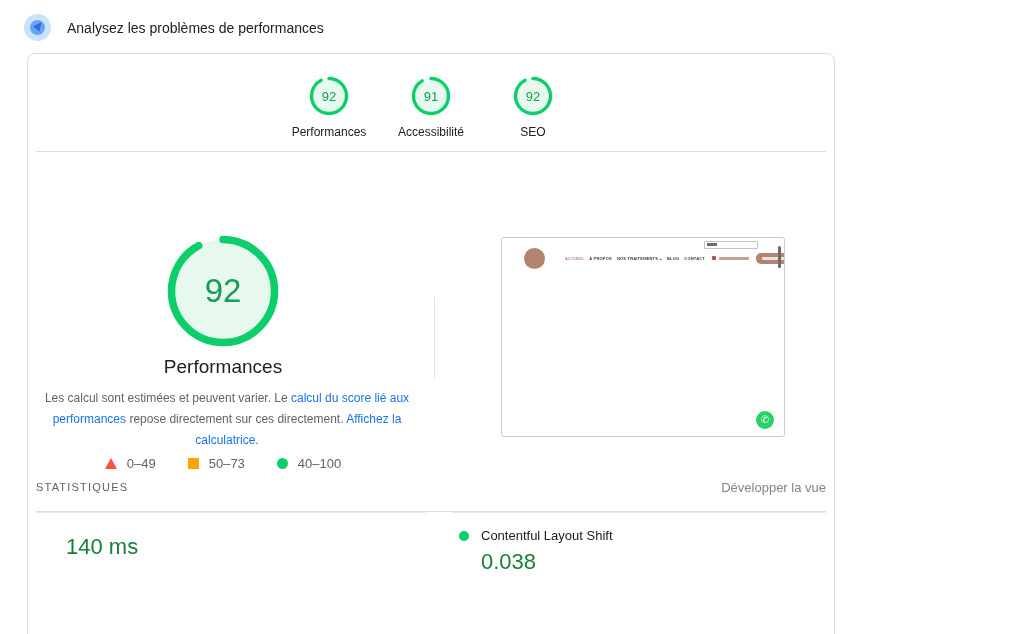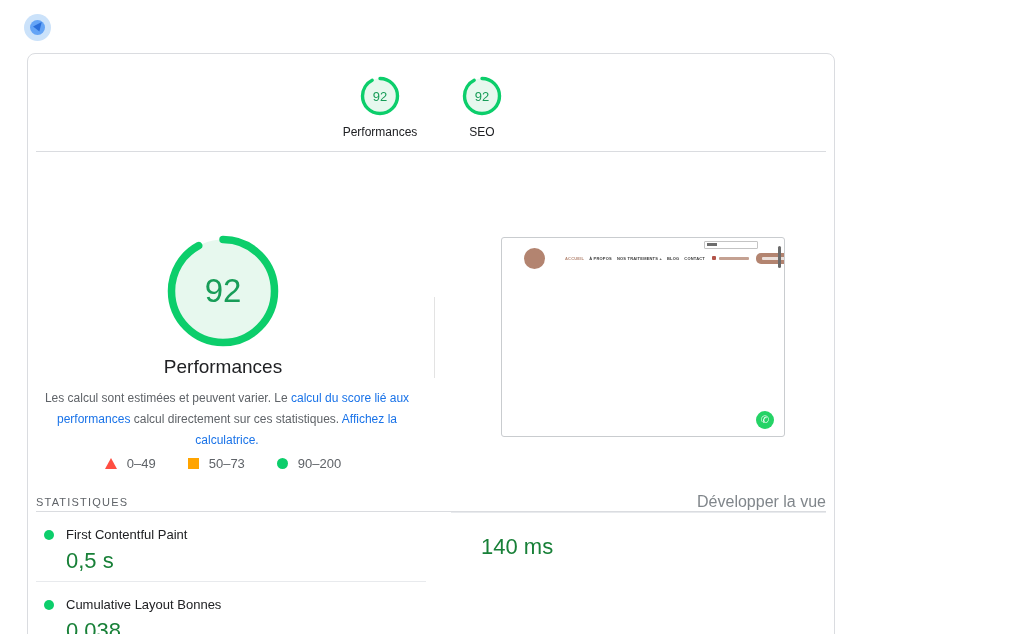--- a/index.html
+++ b/index.html
@@ -61,95 +61,106 @@
     display:flex;align-items:center;justify-content:center;}
   .thumb-btn i{display:block;width:36px;height:3px;border-radius:1px;background:rgba(255,255,255,.75);}
   .thumb-lang{position:absolute;right:26px;top:3px;width:52px;height:6px;border:1px solid #c4c4c4;
     border-radius:1px;}
   .thumb-lang i{position:absolute;left:2px;top:1px;width:10px;height:3px;background:#6d6d6d;display:block;}
   .thumb-scrollbar{position:absolute;right:3px;top:8px;width:3px;height:22px;border-radius:2px;background:#6b6b6b;}
   .thumb-whatsapp{position:absolute;right:10px;bottom:7px;width:18px;height:18px;border-radius:50%;
     background:#25d366;display:flex;align-items:center;justify-content:center;color:#fff;font-size:10px;line-height:1;}
 
   
-  .stats-row{position:absolute;top:437px;left:8px;right:8px;display:flex;justify-content:space-between;
+  .stats-row{position:absolute;top:422px;left:8px;right:8px;display:flex;justify-content:space-between;
     align-items:center;height:22px;text-align:right;}
   .stats-label{font-size:11px;letter-spacing:1.2px;color:#5f6368;}
-  .stats-expand{font-size:16px;color:#80868b;cursor:pointer;}
+  .stats-expand{font-size:13px;color:#80868b;cursor:pointer;}
   .hr2{position:absolute;top:457px;left:8px;right:8px;height:1px;background:#dadce0;}
   .metrics{position:absolute;top:458px;left:8px;right:8px;display:grid;
     grid-template-columns:390px auto;column-gap:25px;}
   .metric{padding:15px 0 8px 0;}
   .metric.r2{border-top:1px solid #e8eaed;}
   .metric-head{display:flex;align-items:center;gap:12px;padding-left:8px;}
   .dot{width:10px;height:10px;border-radius:50%;background:#0cce6b;flex:none;}
   .metric-name{font-size:13px;color:#202124;}
   .metric-value{margin-left:30px;margin-top:7px;font-size:22px;line-height:24px;color:#188038;}
 </style>
 </head>
 <body>
 
 <div class="app-header">
   <div class="psi-icon">
     <span class="blob"></span>
       <span class="needle"></span>
   </div>
+  <div class="app-title">Analysez les problèmes de performances</div>
 </div>
 
 <div class="card">
 
   <div class="gauges">
     <div class="gauge-item">
       <div class="gauge">
         <svg width="40" height="40" viewBox="0 0 40 40">
           <circle class="gauge-fill" cx="20" cy="20" r="17.5"></circle>
           <circle class="gauge-arc" cx="20" cy="20" r="17.5" stroke-width="3.4" stroke-dasharray="101.15928344559134 109.95574287564276"></circle>
         </svg>
         <span class="gauge-num">92</span>
       </div>
       <div class="gauge-label">Performances</div>
     </div>
     <div class="gauge-item">
       <div class="gauge">
         <svg width="40" height="40" viewBox="0 0 40 40">
           <circle class="gauge-fill" cx="20" cy="20" r="17.5"></circle>
+          <circle class="gauge-arc" cx="20" cy="20" r="17.5" stroke-width="3.4" stroke-dasharray="100.0597260168349 109.95574287564276"></circle>
+        </svg>
+        <span class="gauge-num">91</span>
+      </div>
+      <div class="gauge-label">Accessibilité</div>
+    </div>
+    <div class="gauge-item">
+      <div class="gauge">
+        <svg width="40" height="40" viewBox="0 0 40 40">
+          <circle class="gauge-fill" cx="20" cy="20" r="17.5"></circle>
           <circle class="gauge-arc" cx="20" cy="20" r="17.5" stroke-width="3.4" stroke-dasharray="101.15928344559134 109.95574287564276"></circle>
         </svg>
         <span class="gauge-num">92</span>
       </div>
       <div class="gauge-label">SEO</div>
     </div>
   </div>
 
   <div class="hr1"></div>
 
   <div class="gauge big-gauge">
     <svg width="112" height="112" viewBox="0 0 112 112">
       <circle class="gauge-fill" cx="56" cy="56" r="51.5"></circle>
       <circle class="gauge-arc" cx="56" cy="56" r="51.5" stroke-width="7.5" stroke-dasharray="297.69731985416877 323.5840433197487"></circle>
     </svg>
     <span class="gauge-num">92</span>
   </div>
 
   <div class="summary-title">Performances</div>
 
-  <div class="summary-desc"><span>Les calcul sont estimées et peuvent varier. Le </span><a>calcul du score lié aux performances</a><span> calcul directement sur ces statistiques. </span><a>Affichez la calculatrice.</a></div>
+  <div class="summary-desc"><span>Les calcul sont estimées et peuvent varier. Le </span><a>calcul du score lié aux performances</a><span> repose directement sur ces directement. </span><a>Affichez la calculatrice.</a></div>
 
   <div class="legend">
     <div class="legend-item">
       <span class="tri"></span>
       <span>0–49</span>
     </div>
     <div class="legend-item">
       <span class="sq"></span>
       <span>50–73</span>
     </div>
     <div class="legend-item">
       <span class="cir"></span>
-      <span>90–200</span>
+      <span>40–100</span>
     </div>
   </div>
 
   <div class="vdivider"></div>
 
   <div class="thumb">
     <div class="thumb-header">
       <div class="thumb-logo"></div>
       <div class="thumb-nav">
         <span class="active">ACCUEIL</span>
@@ -171,32 +182,25 @@
     <div class="thumb-whatsapp">✆</div>
   </div>
 
   <div class="stats-row">
     <span class="stats-label">STATISTIQUES</span>
     <span class="stats-expand">Développer la vue</span>
   </div>
   <div class="hr2"></div>
 
   <div class="metrics">
-    <div class="metric">
-      <div class="metric-head">
-        <span class="dot"></span>
-        <span class="metric-name">First Contentful Paint</span>
-      </div>
-      <div class="metric-value">0,5 s</div>
-    </div>
     <div class="metric r2">
       <div class="metric-value">140 ms</div>
     </div>
     <div class="metric r2">
       <div class="metric-head">
         <span class="dot"></span>
-        <span class="metric-name">Cumulative Layout Bonnes</span>
+        <span class="metric-name">Contentful Layout Shift</span>
       </div>
       <div class="metric-value">0.038</div>
     </div>
   </div>
 
 </div>
 
 </body></html>

